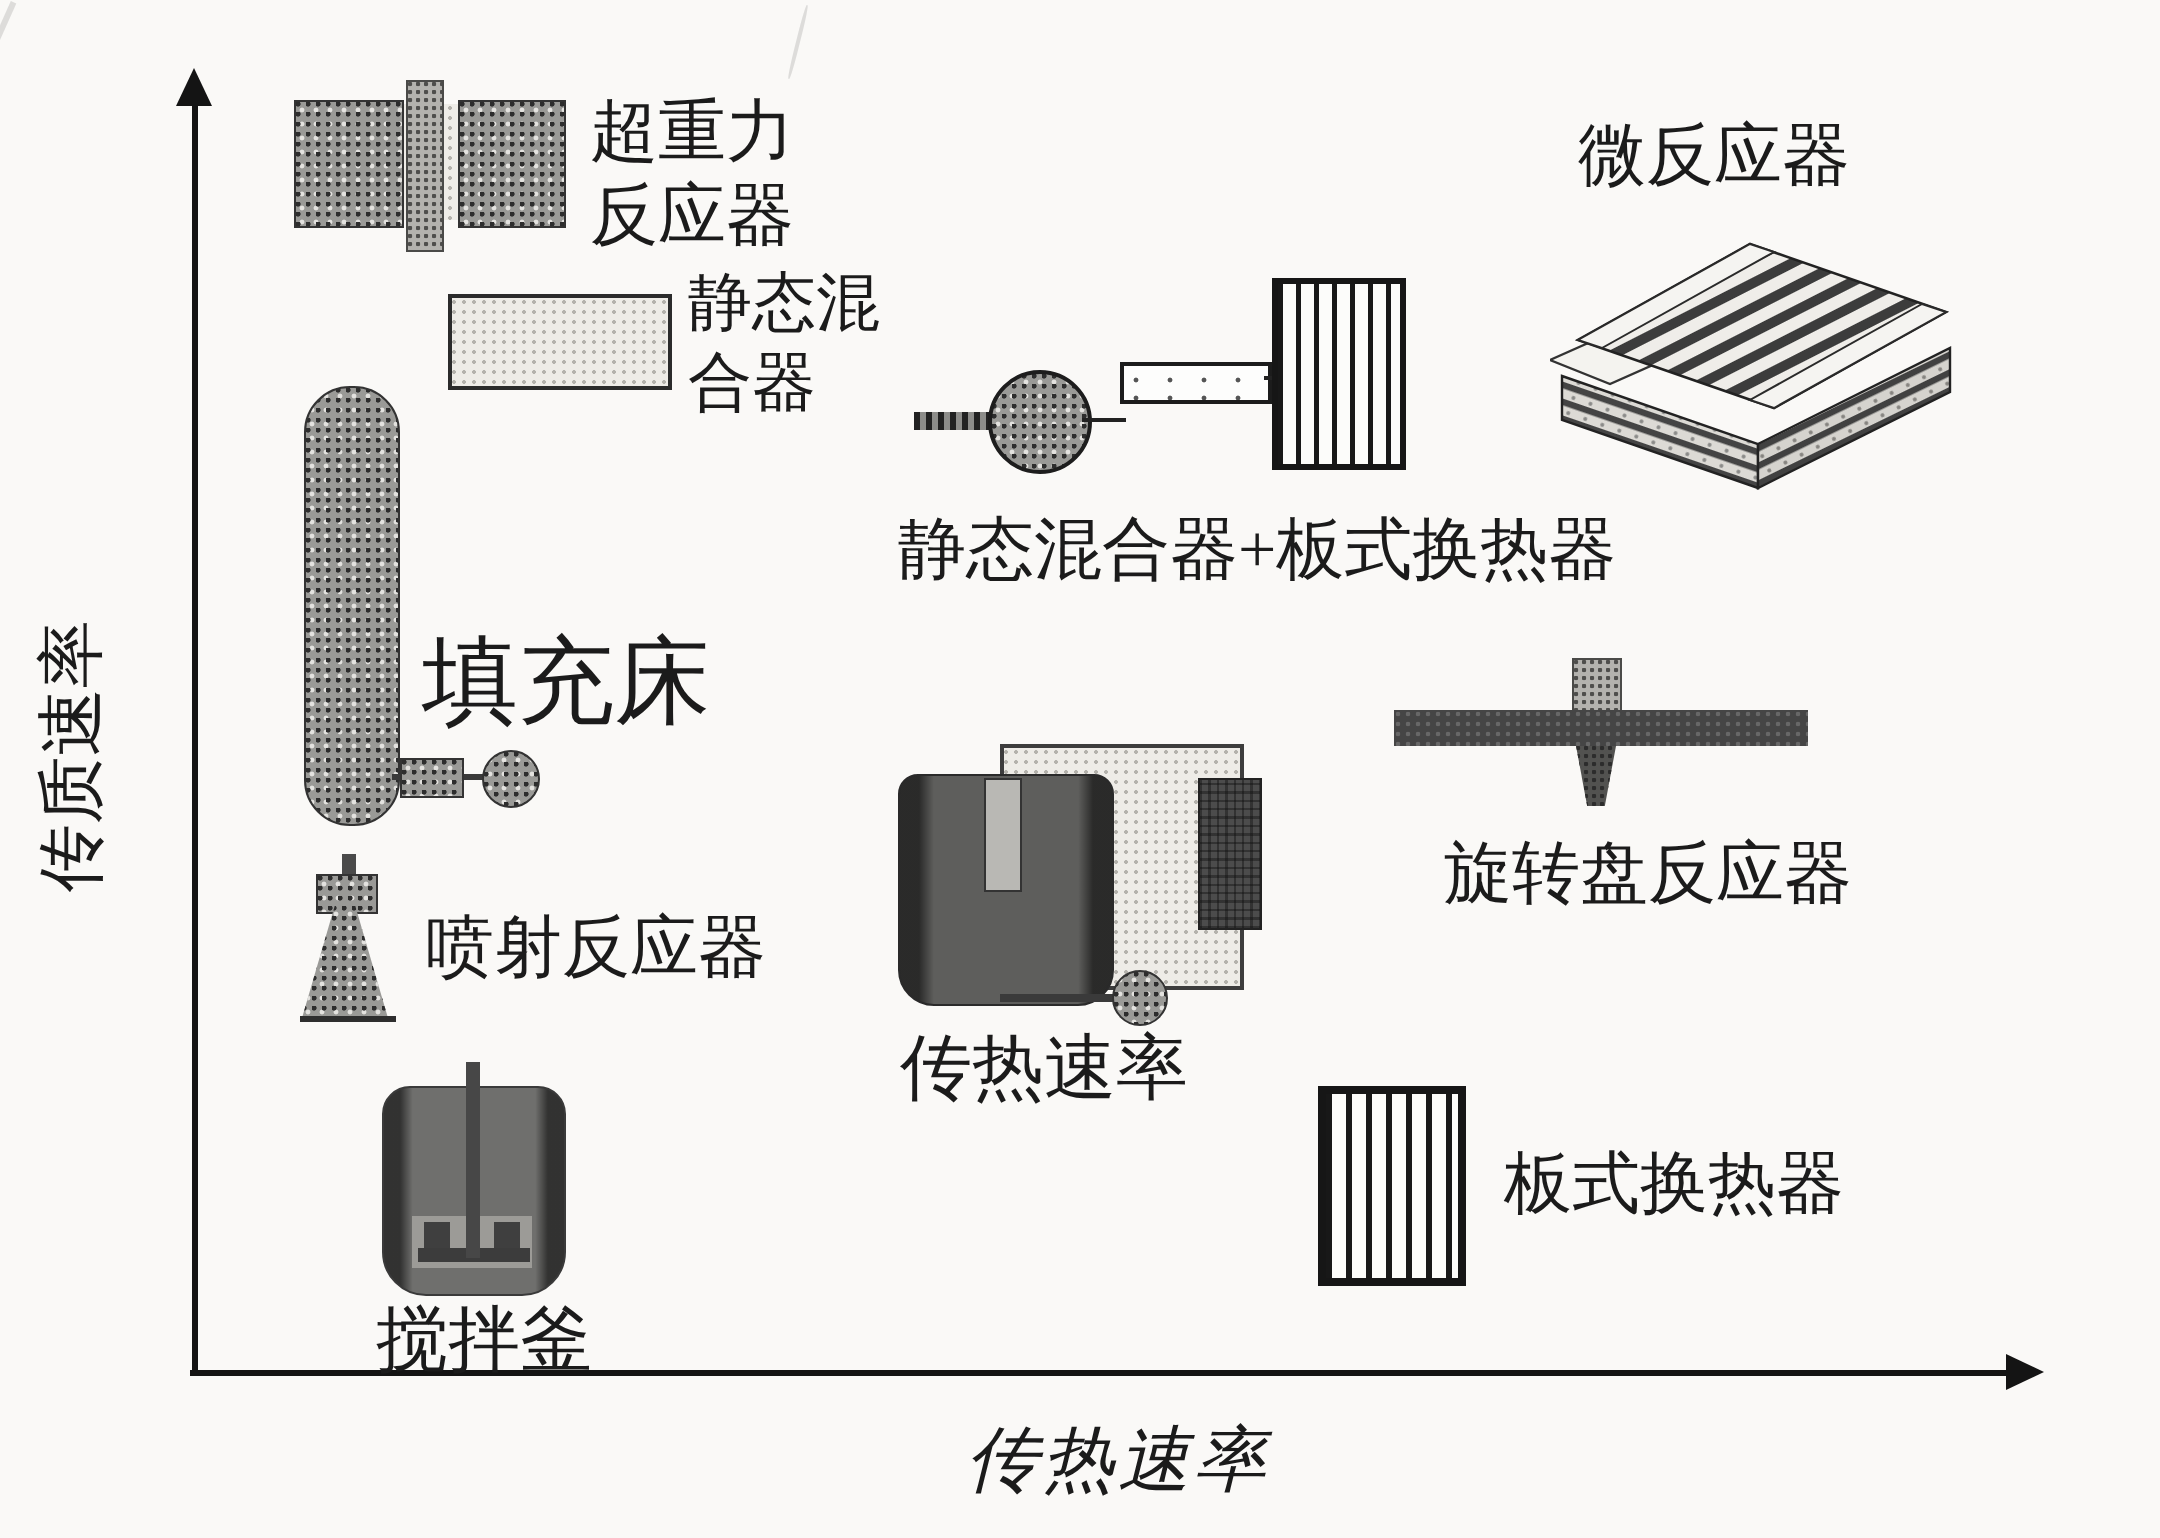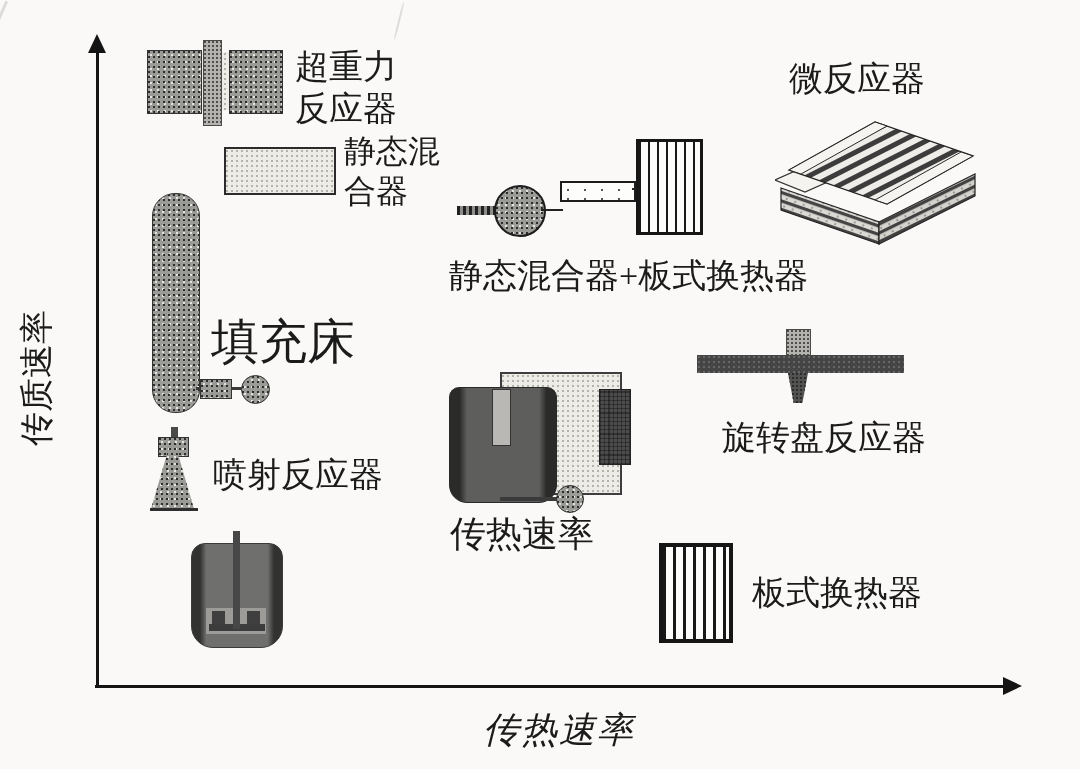--- a/index.html
+++ b/index.html
@@ -134,20 +134,21 @@
   <div class="abs speckle-dark" style="left:151px;top:453px;width:43px;height:56px;border:none;clip-path:polygon(38% 0,62% 0,100% 100%,0 100%);"></div>
   <div class="abs" style="left:150px;top:508px;width:48px;height:3px;background:#2e2e2e;"></div>
   <div class="lbl" style="left:201px;top:454px;font-size:34px;margin-left:12px;">喷射反应器</div>
 
   <div class="abs hatch edge-shade" style="left:191px;top:543px;width:90px;height:103px;background-color:#6f6f6d;border-radius:14px 14px 22px 22px;border:1px solid #3a3a3a;"></div>
   <div class="abs" style="left:206px;top:608px;width:60px;height:26px;background:#9c9b97;"></div>
   <div class="abs" style="left:212px;top:611px;width:13px;height:15px;background:#3f3f3f;"></div>
   <div class="abs" style="left:247px;top:611px;width:13px;height:15px;background:#3f3f3f;"></div>
   <div class="abs" style="left:209px;top:624px;width:56px;height:7px;background:#3c3c3c;"></div>
   <div class="abs" style="left:233px;top:531px;width:7px;height:98px;background:#474747;"></div>
+  <div class="lbl" style="left:188px;top:648px;font-size:36px;">搅拌釜</div>
 
   <div class="abs vstripes" style="left:659px;top:543px;width:66px;height:92px;"></div>
   <div class="lbl" style="left:752px;top:572px;font-size:34px;text-align:center;">板式换热器</div>
 
   <div class="artifact" style="left:398px;top:2px;width:2px;height:38px;transform:rotate(14deg);border-radius:40%;"></div>
   <div class="artifact" style="left:0;top:0;width:3px;height:26px;transform:rotate(24deg);"></div>
 
 </div>
 
 </body></html>

